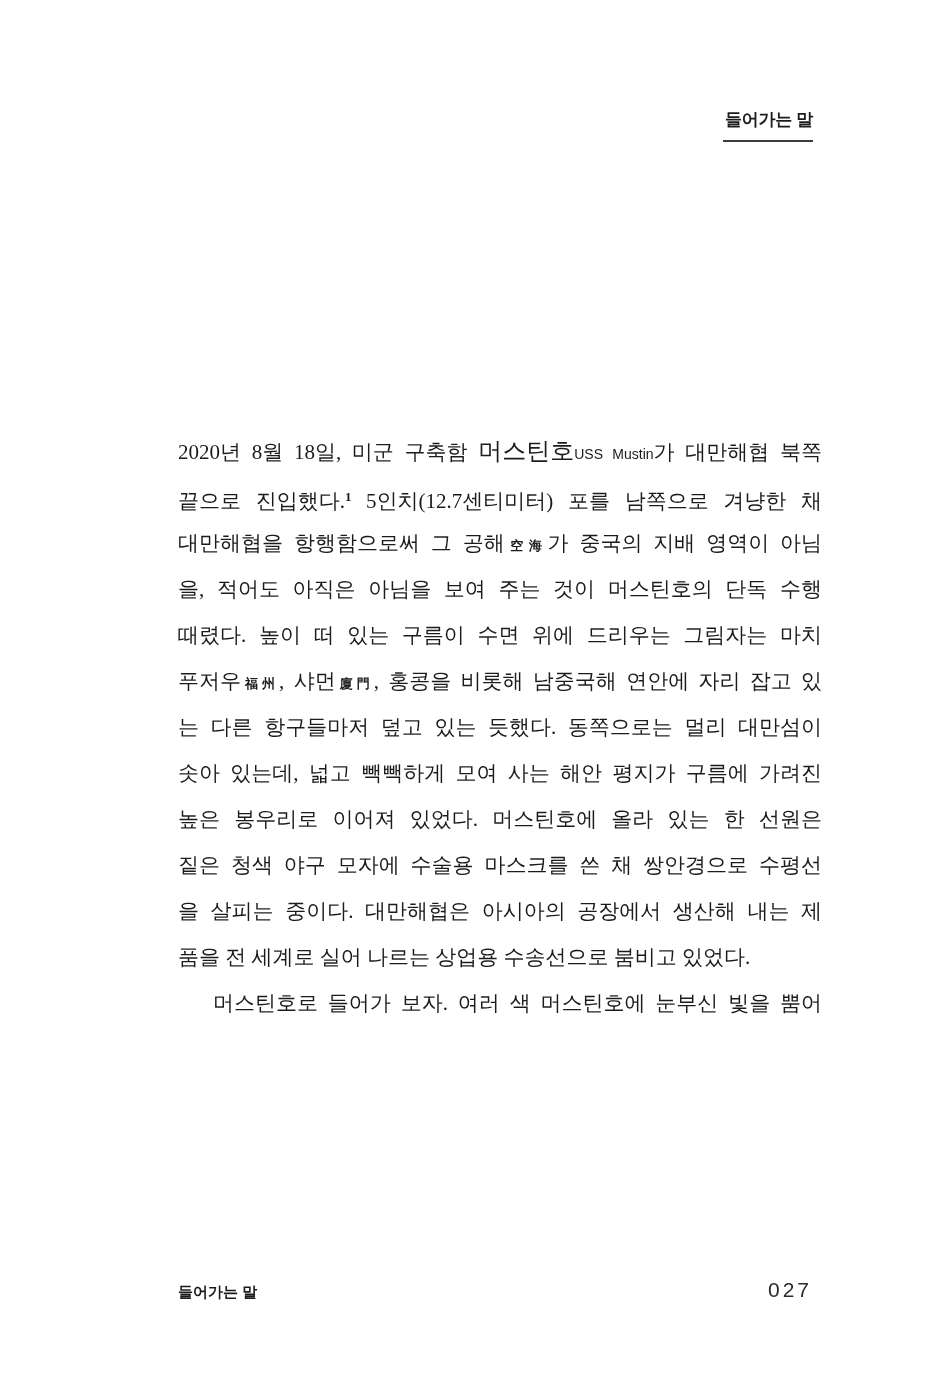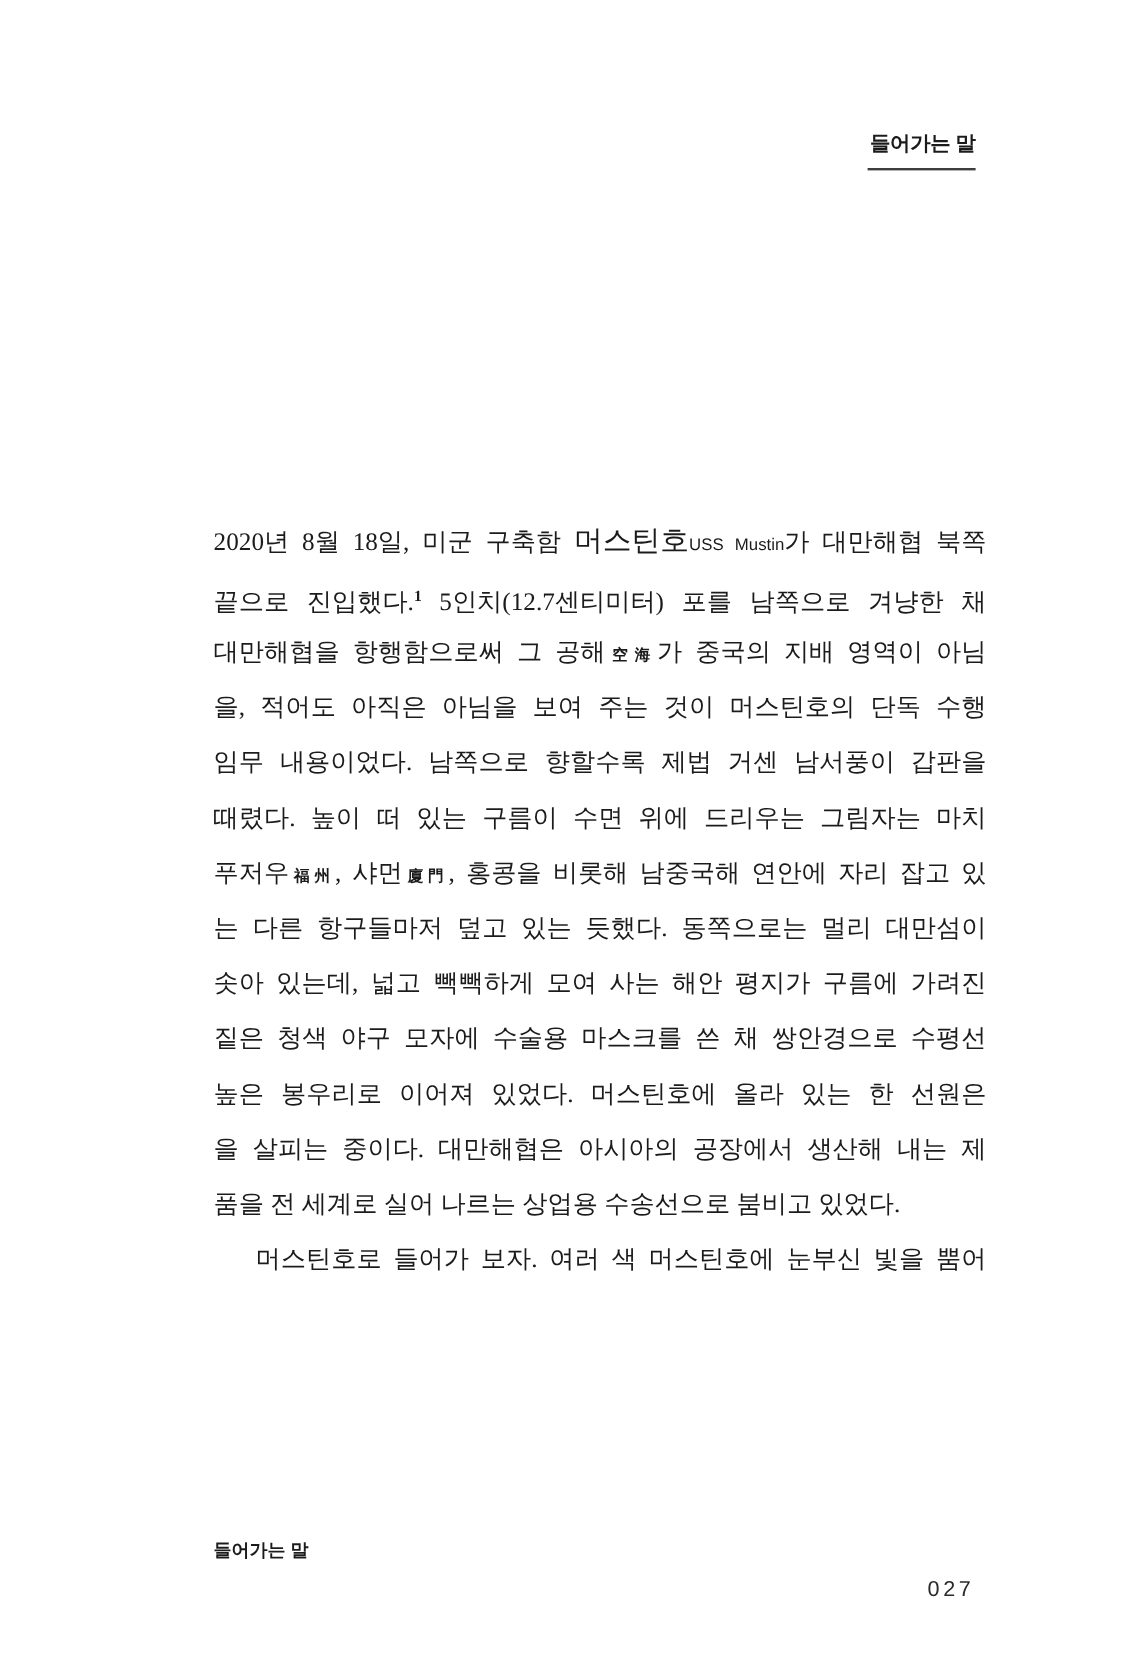--- a/index.html
+++ b/index.html
@@ -68,46 +68,44 @@
     font-weight: 700;
     font-size: 15px;
     color: #1b1b1b;
   }
   .page-number {
     position: absolute;
     top: 1278px;
     right: 128px;
     font-family: "Liberation Sans", sans-serif;
     font-weight: 400;
-    font-size: 18px;
+    font-size: 21px;
     letter-spacing: 3px;
     color: #2a2a2a;
-    margin-top: 36px;
   }
 </style>
 </head>
 <body>
 
 <header class="running-head">
   <span class="running-head-title">들어가는 말</span>
   <div class="running-head-rule"></div>
 </header>
 
 <main class="body-text">
     <div class="line"><span class="seg-n">2020년 8월 18일, 미군 구축함 </span><span class="seg-g">머스틴호</span><span class="seg-l">USS Mustin</span><span class="seg-n">가 대만해협 북쪽</span></div>
     <div class="line"><span class="seg-n">끝으로 진입했다.</span><span class="seg-sup">1</span><span class="seg-n"> 5인치(12.7센티미터) 포를 남쪽으로 겨냥한 채</span></div>
     <div class="line"><span class="seg-n">대만해협을 항행함으로써 그 공해</span><span class="seg-h">空海</span><span class="seg-n">가 중국의 지배 영역이 아님</span></div>
     <div class="line"><span class="seg-n">을, 적어도 아직은 아님을 보여 주는 것이 머스틴호의 단독 수행</span></div>
-    <div class="line"><span class="seg-n">임무 내용이었다. 남쪽으로 향할수록 제법 거센 남서풍이 갑판을</span></div>
     <div class="line"><span class="seg-n">때렸다. 높이 떠 있는 구름이 수면 위에 드리우는 그림자는 마치</span></div>
     <div class="line"><span class="seg-n">푸저우</span><span class="seg-h">福州</span><span class="seg-n">, 샤먼</span><span class="seg-h">廈門</span><span class="seg-n">, 홍콩을 비롯해 남중국해 연안에 자리 잡고 있</span></div>
     <div class="line"><span class="seg-n">는 다른 항구들마저 덮고 있는 듯했다. 동쪽으로는 멀리 대만섬이</span></div>
     <div class="line"><span class="seg-n">솟아 있는데, 넓고 빽빽하게 모여 사는 해안 평지가 구름에 가려진</span></div>
+    <div class="line"><span class="seg-n">높은 봉우리로 이어져 있었다. 머스틴호에 올라 있는 한 선원은</span></div>
     <div class="line"><span class="seg-n">짙은 청색 야구 모자에 수술용 마스크를 쓴 채 쌍안경으로 수평선</span></div>
-    <div class="line"><span class="seg-n">높은 봉우리로 이어져 있었다. 머스틴호에 올라 있는 한 선원은</span></div>
     <div class="line"><span class="seg-n">을 살피는 중이다. 대만해협은 아시아의 공장에서 생산해 내는 제</span></div>
     <div class="line align-left"><span class="seg-n">품을 전 세계로 실어 나르는 상업용 수송선으로 붐비고 있었다.</span></div>
     <div class="line indent"><span class="seg-n">머스틴호로 들어가 보자. 여러 색 머스틴호에 눈부신 빛을 뿜어</span></div>
   </main>
 
 <div class="footer-section">들어가는 말</div>
 
 <div class="page-number">027</div>
 
 </body></html>

